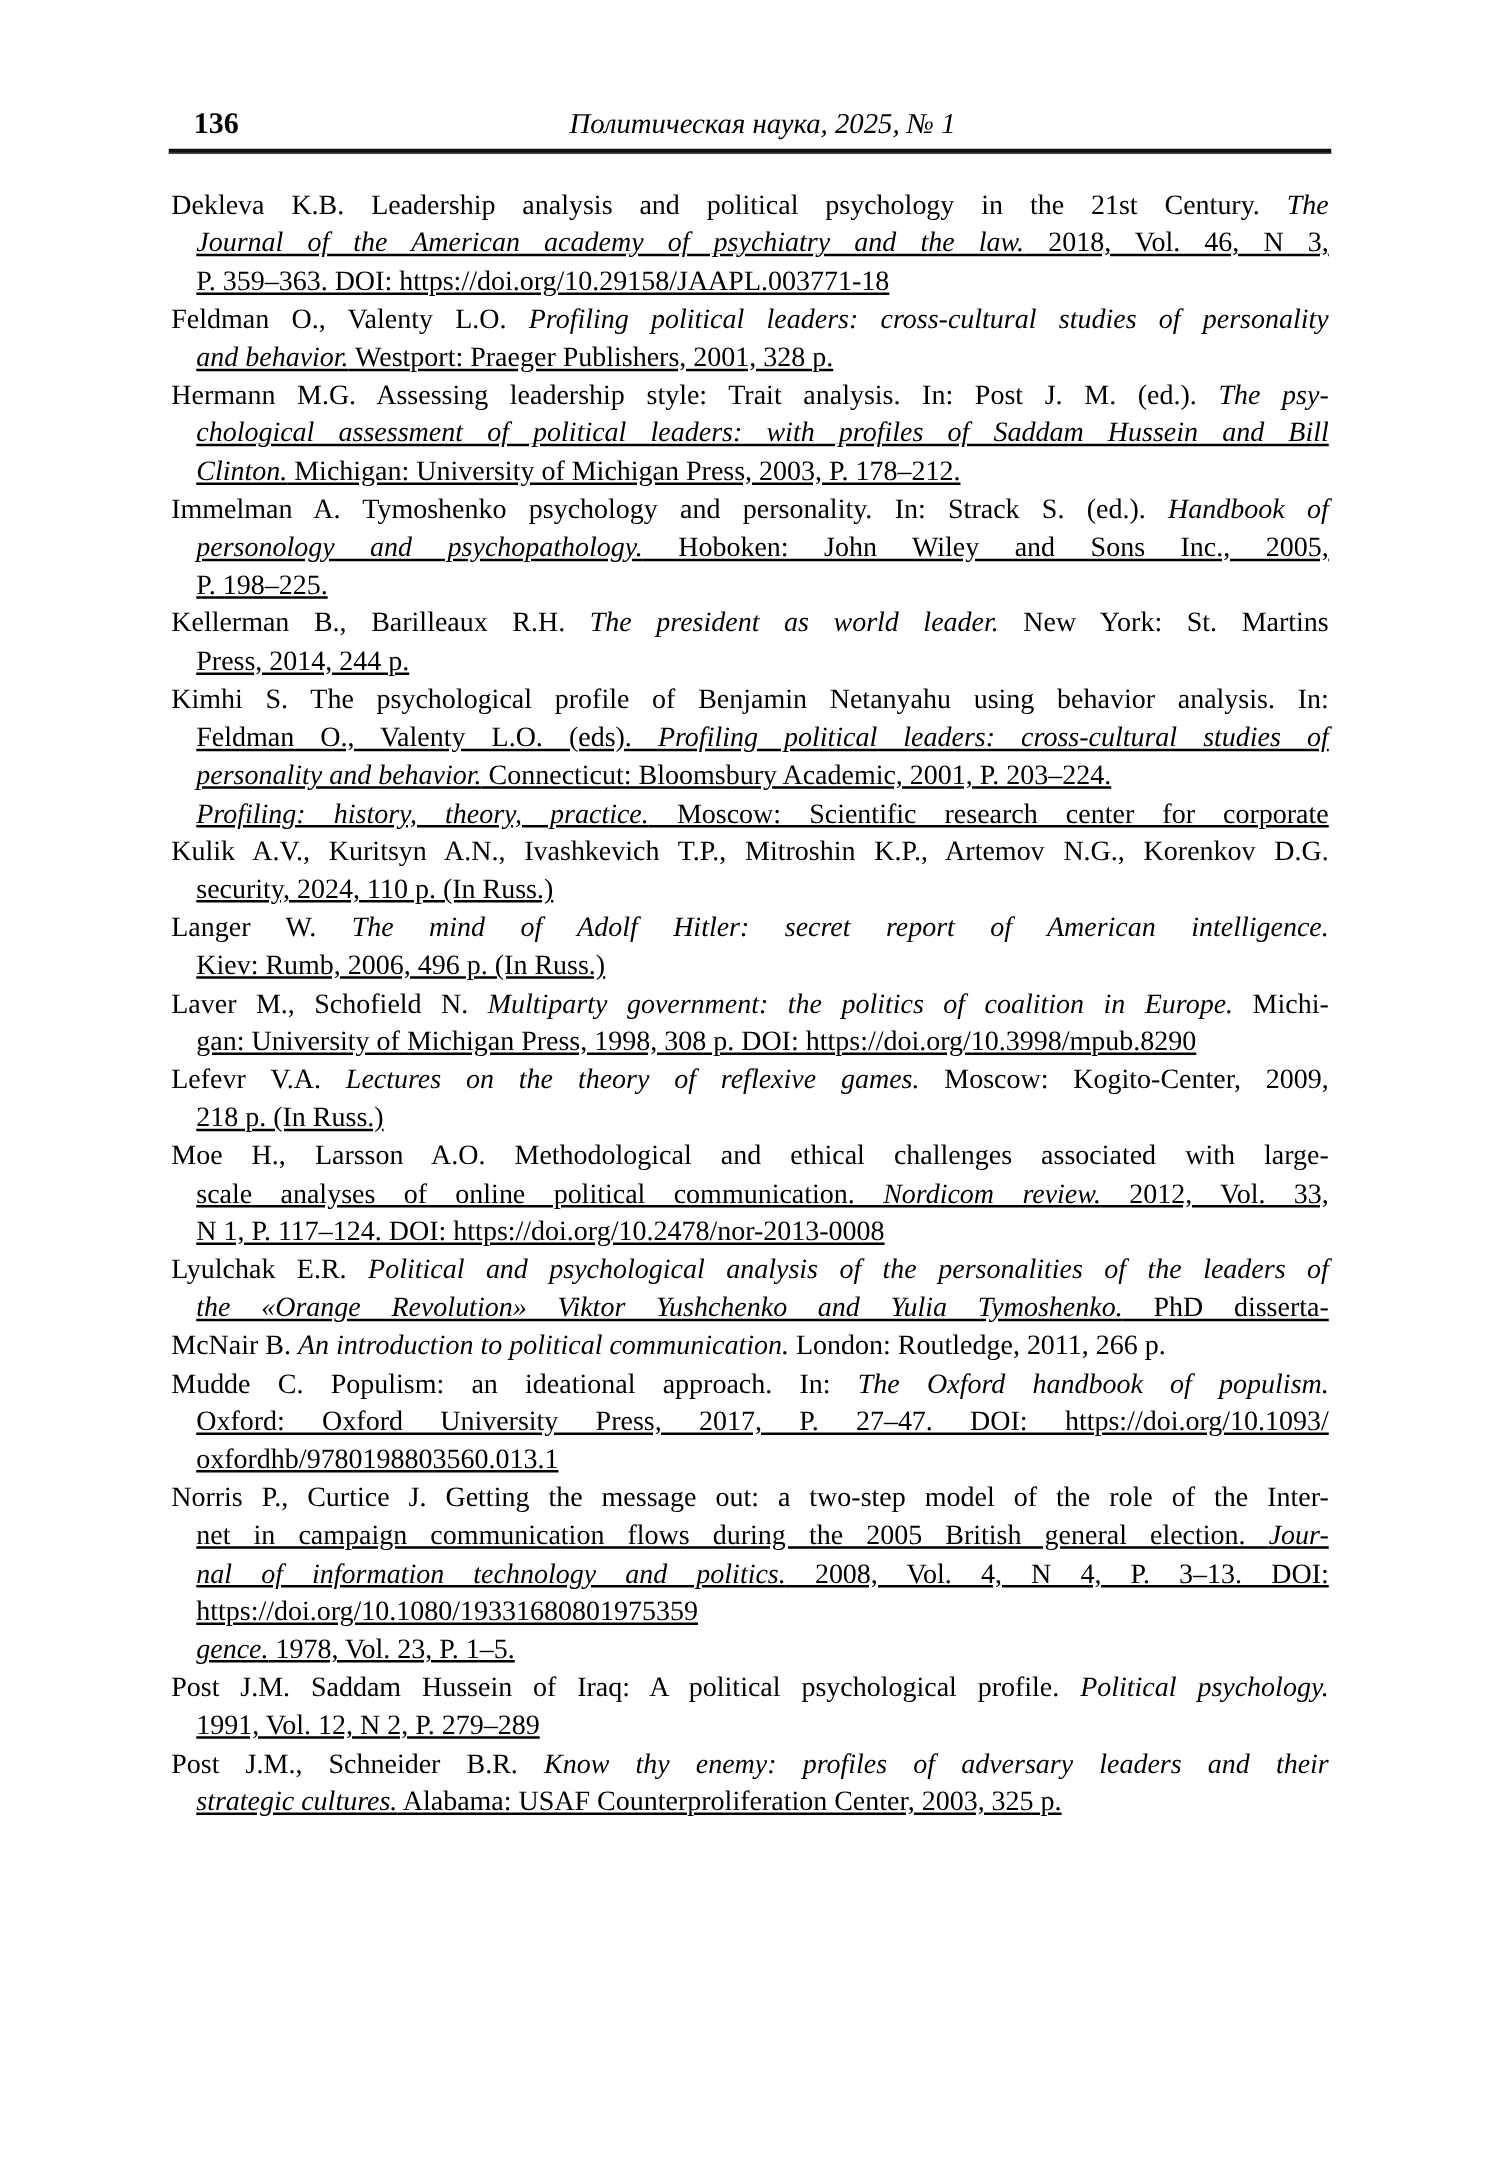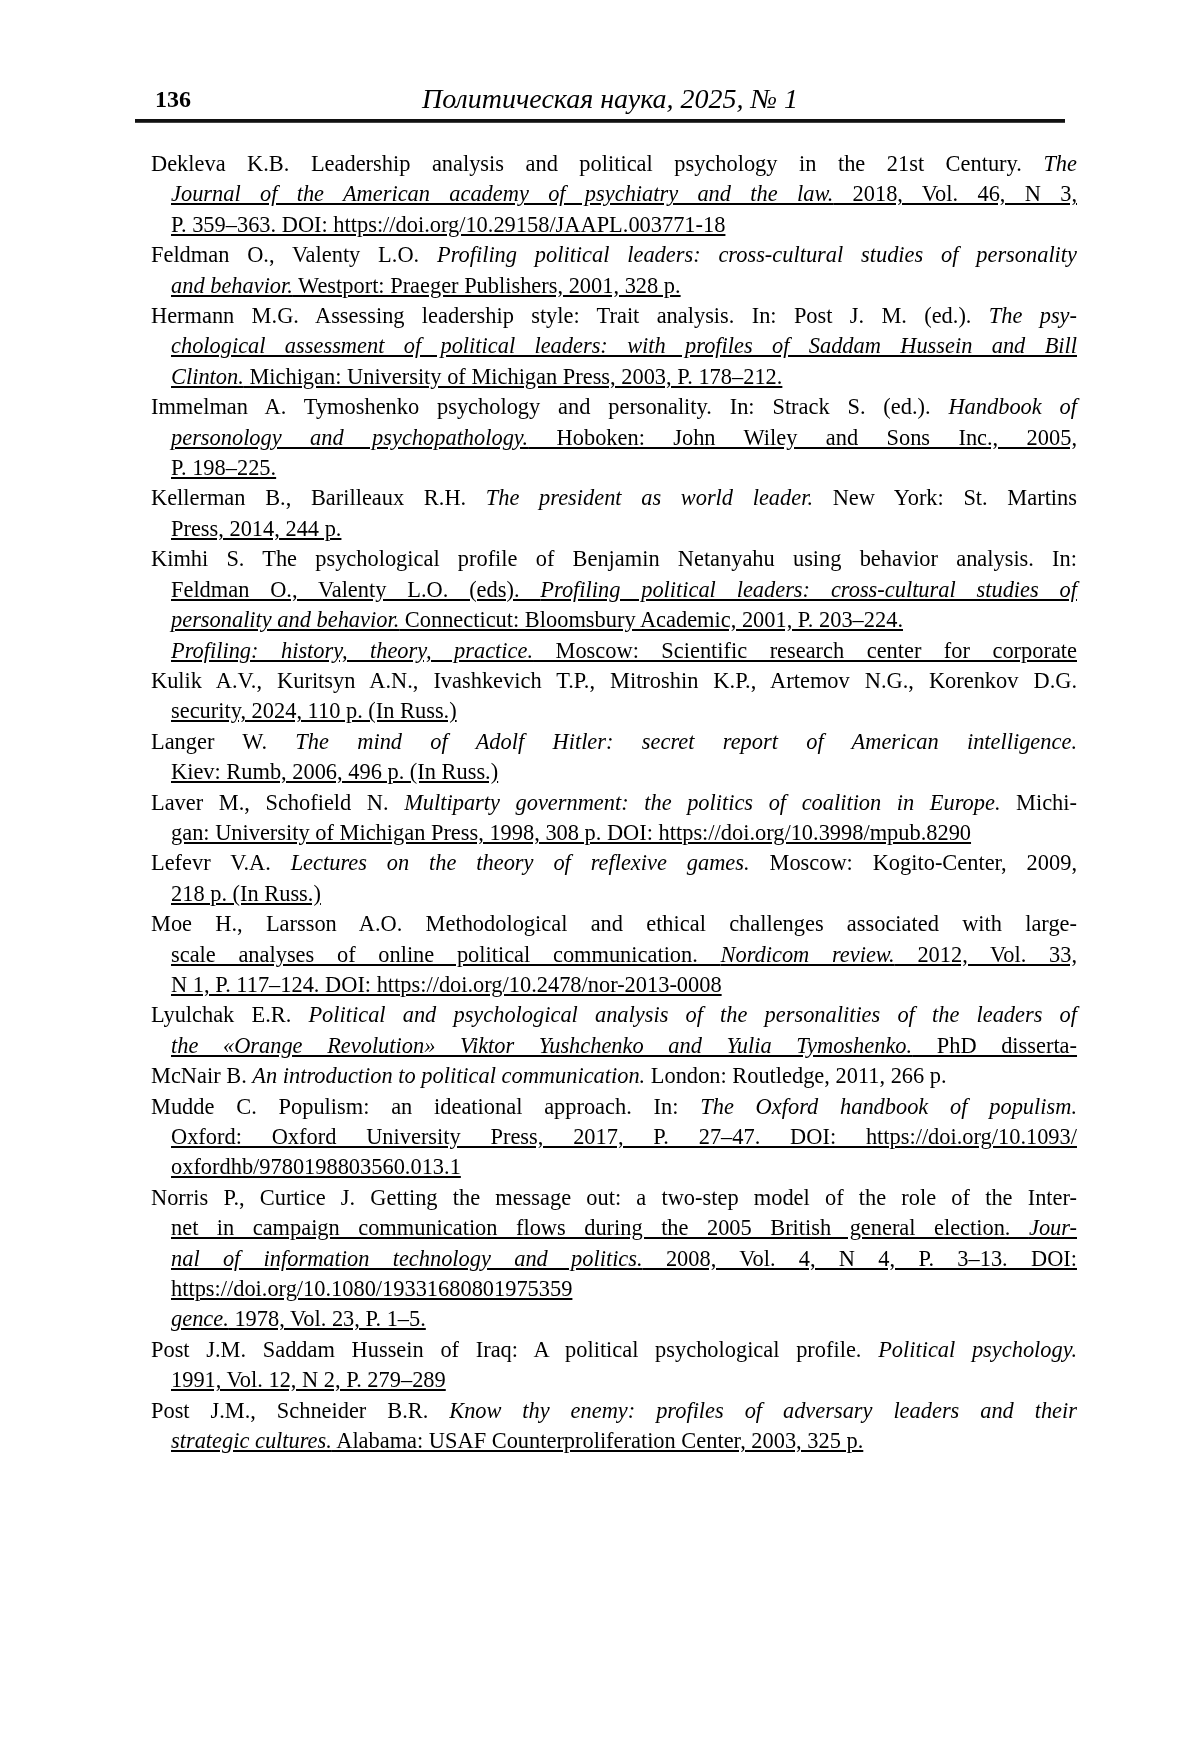--- a/index.html
+++ b/index.html
@@ -28,35 +28,35 @@
     position: absolute;
     left: 0;
     top: 0;
     font-weight: bold;
     font-size: 24px;
     line-height: 30px;
   }
   .journal-title {
     text-align: center;
     font-style: italic;
-    font-size: 28px;
+    font-size: 23px;
     line-height: 30px;
   }
   .header-rule {
     position: absolute;
     left: 135px;
     right: 135px;
     top: 119px;
     height: 3px;
     background: #111111;
     border-bottom: 1px solid #444444;
   }
   .refs {
     position: absolute;
-    left: 151px;
+    left: 137px;
     top: 149px;
     width: 926px;
     font-size: 22.4px;
     line-height: 30.4px;
   }
   .entry { margin: 0; }
   .line {
     text-align: justify;
     text-align-last: left;
   }

